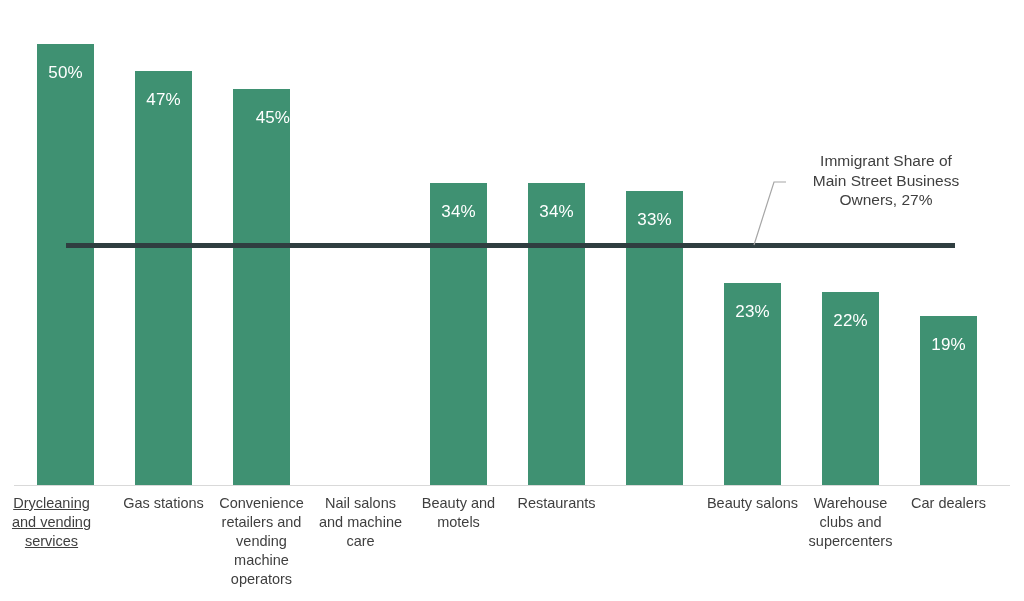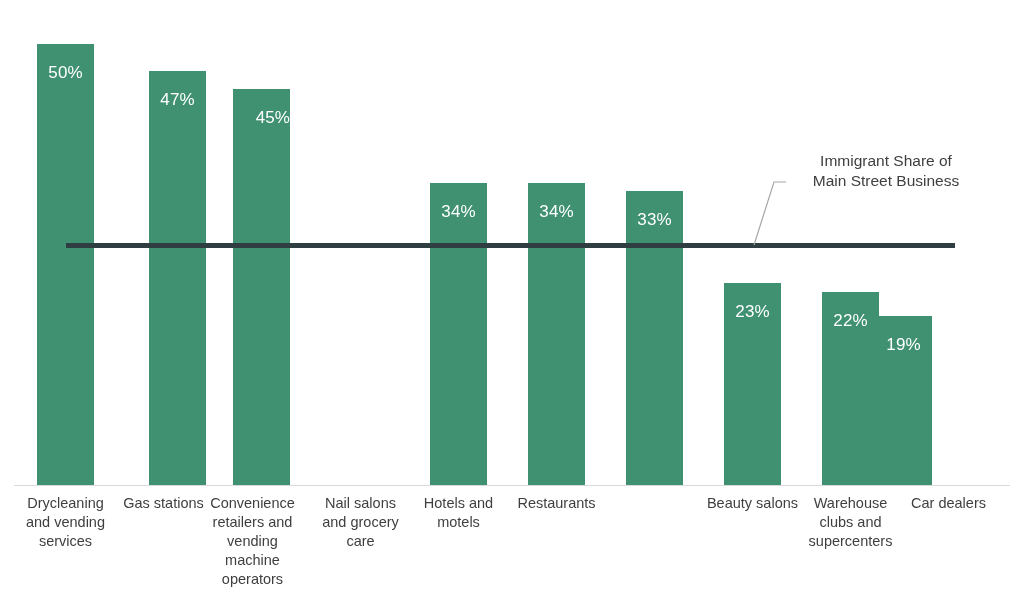--- a/index.html
+++ b/index.html
@@ -126,21 +126,21 @@
 
 <div id="chart-root">
 
   <div id="plot-area">
 
     <div class="bar-group" style="left:37px; width:57px; height:442px;">
       <div class="bar" style="height:442px;"></div>
       <div class="bar-value-label" style="bottom:405px;">50%</div>
     </div>
 
-    <div class="bar-group" style="left:149px; width:57px; height:425px;">
+    <div class="bar-group" style="left:135px; width:57px; height:425px;">
       <div class="bar" style="height:415px;"></div>
       <div class="bar-value-label" style="bottom:378px;">47%</div>
     </div>
 
     <div class="bar-group" style="left:233px; width:57px; height:397px;">
       <div class="bar" style="height:397px;"></div>
       <div class="bar-value-label" style="bottom:360px;text-align:right;">45%</div>
     </div>
 
 
@@ -162,68 +162,69 @@
     <div class="bar-group" style="left:724px; width:57px; height:203px;">
       <div class="bar" style="height:203px;"></div>
       <div class="bar-value-label" style="bottom:166px;">23%</div>
     </div>
 
     <div class="bar-group" style="left:822px; width:57px; height:231px;">
       <div class="bar" style="height:194px;"></div>
       <div class="bar-value-label" style="bottom:157px;">22%</div>
     </div>
 
-    <div class="bar-group" style="left:875px; width:57px; height:170px;">
+    <div class="bar-group" style="left:920px; width:57px; height:170px;">
       <div class="bar" style="height:170px;"></div>
       <div class="bar-value-label" style="bottom:133px;">19%</div>
     </div>
 
     <div id="reference-line"></div>
 
     <svg id="leader-line" viewBox="0 0 70 80" width="70" height="80">
       <polyline points="46,12 34,12 14,75" fill="none" stroke="#a6a6a6" stroke-width="1.2"></polyline>
     </svg>
 
     <div id="annotation">
       <div>Immigrant Share of</div>
       <div>Main Street Business</div>
+      <div>Owners, 27%</div>
     </div>
 
   </div>
 
   <div id="x-axis-line"></div>
 
   <div id="x-axis-labels">
 
-    <div class="cat-label" style="left:17px; width:97px;">
+    <div class="cat-label" style="left:3px; width:97px;text-decoration:underline;">
       <div>Drycleaning</div>
       <div>and vending</div>
       <div>services</div>
     </div>
 
     <div class="cat-label" style="left:115px; width:97px;">
       <div>Gas stations</div>
     </div>
 
-    <div class="cat-label" style="left:204px; width:97px;">
+    <div class="cat-label" style="left:213px; width:97px;">
       <div>Convenience</div>
       <div>retailers and</div>
       <div>vending</div>
       <div>machine</div>
       <div>operators</div>
     </div>
 
     <div class="cat-label" style="left:312px; width:97px;">
       <div>Nail salons</div>
-      <div>and grocery</div>
+      <div>and machine</div>
       <div>care</div>
     </div>
 
     <div class="cat-label" style="left:410px; width:97px;">
-      <div>Hotels and</div>
+      <div>Beauty and</div>
       <div>motels</div>
     </div>
 
     <div class="cat-label" style="left:508px; width:97px;">
       <div>Restaurants</div>
     </div>
 
 
     <div class="cat-label" style="left:704px; width:97px;">
       <div>Beauty salons</div>

